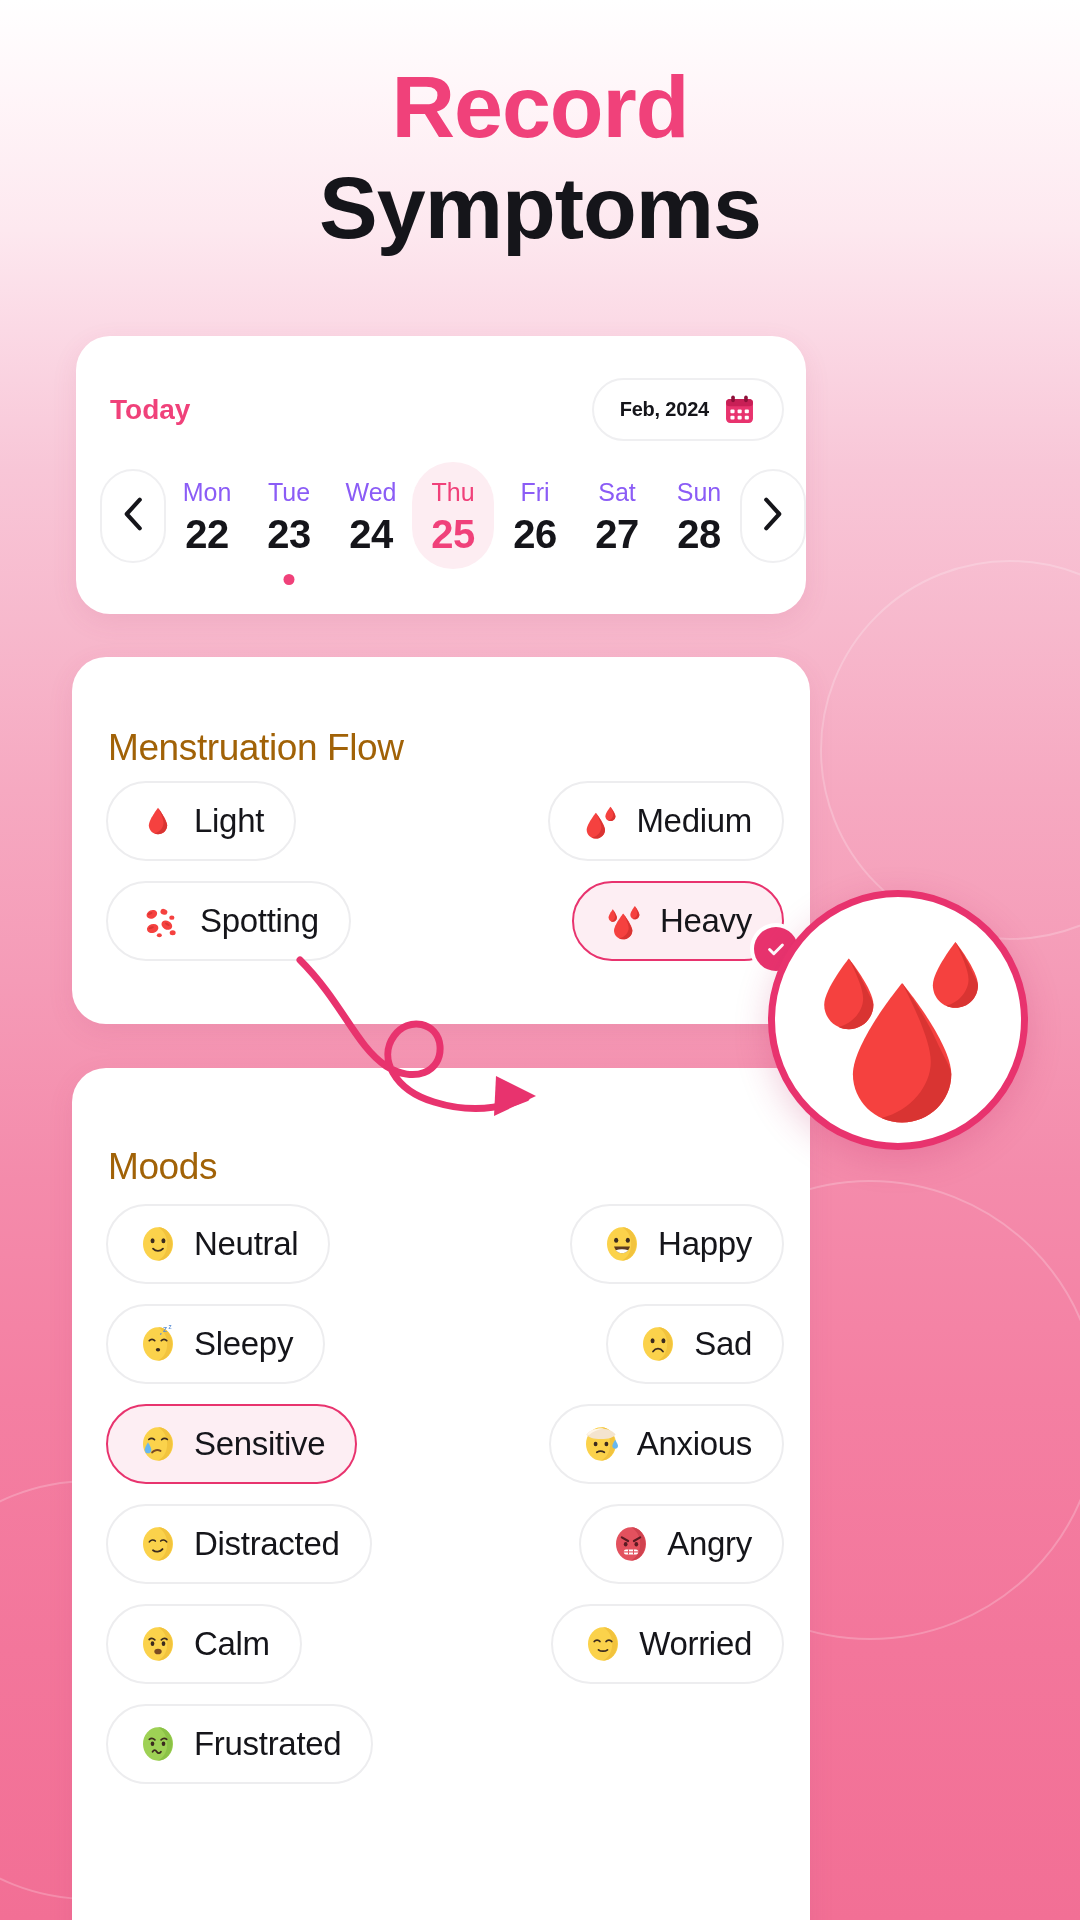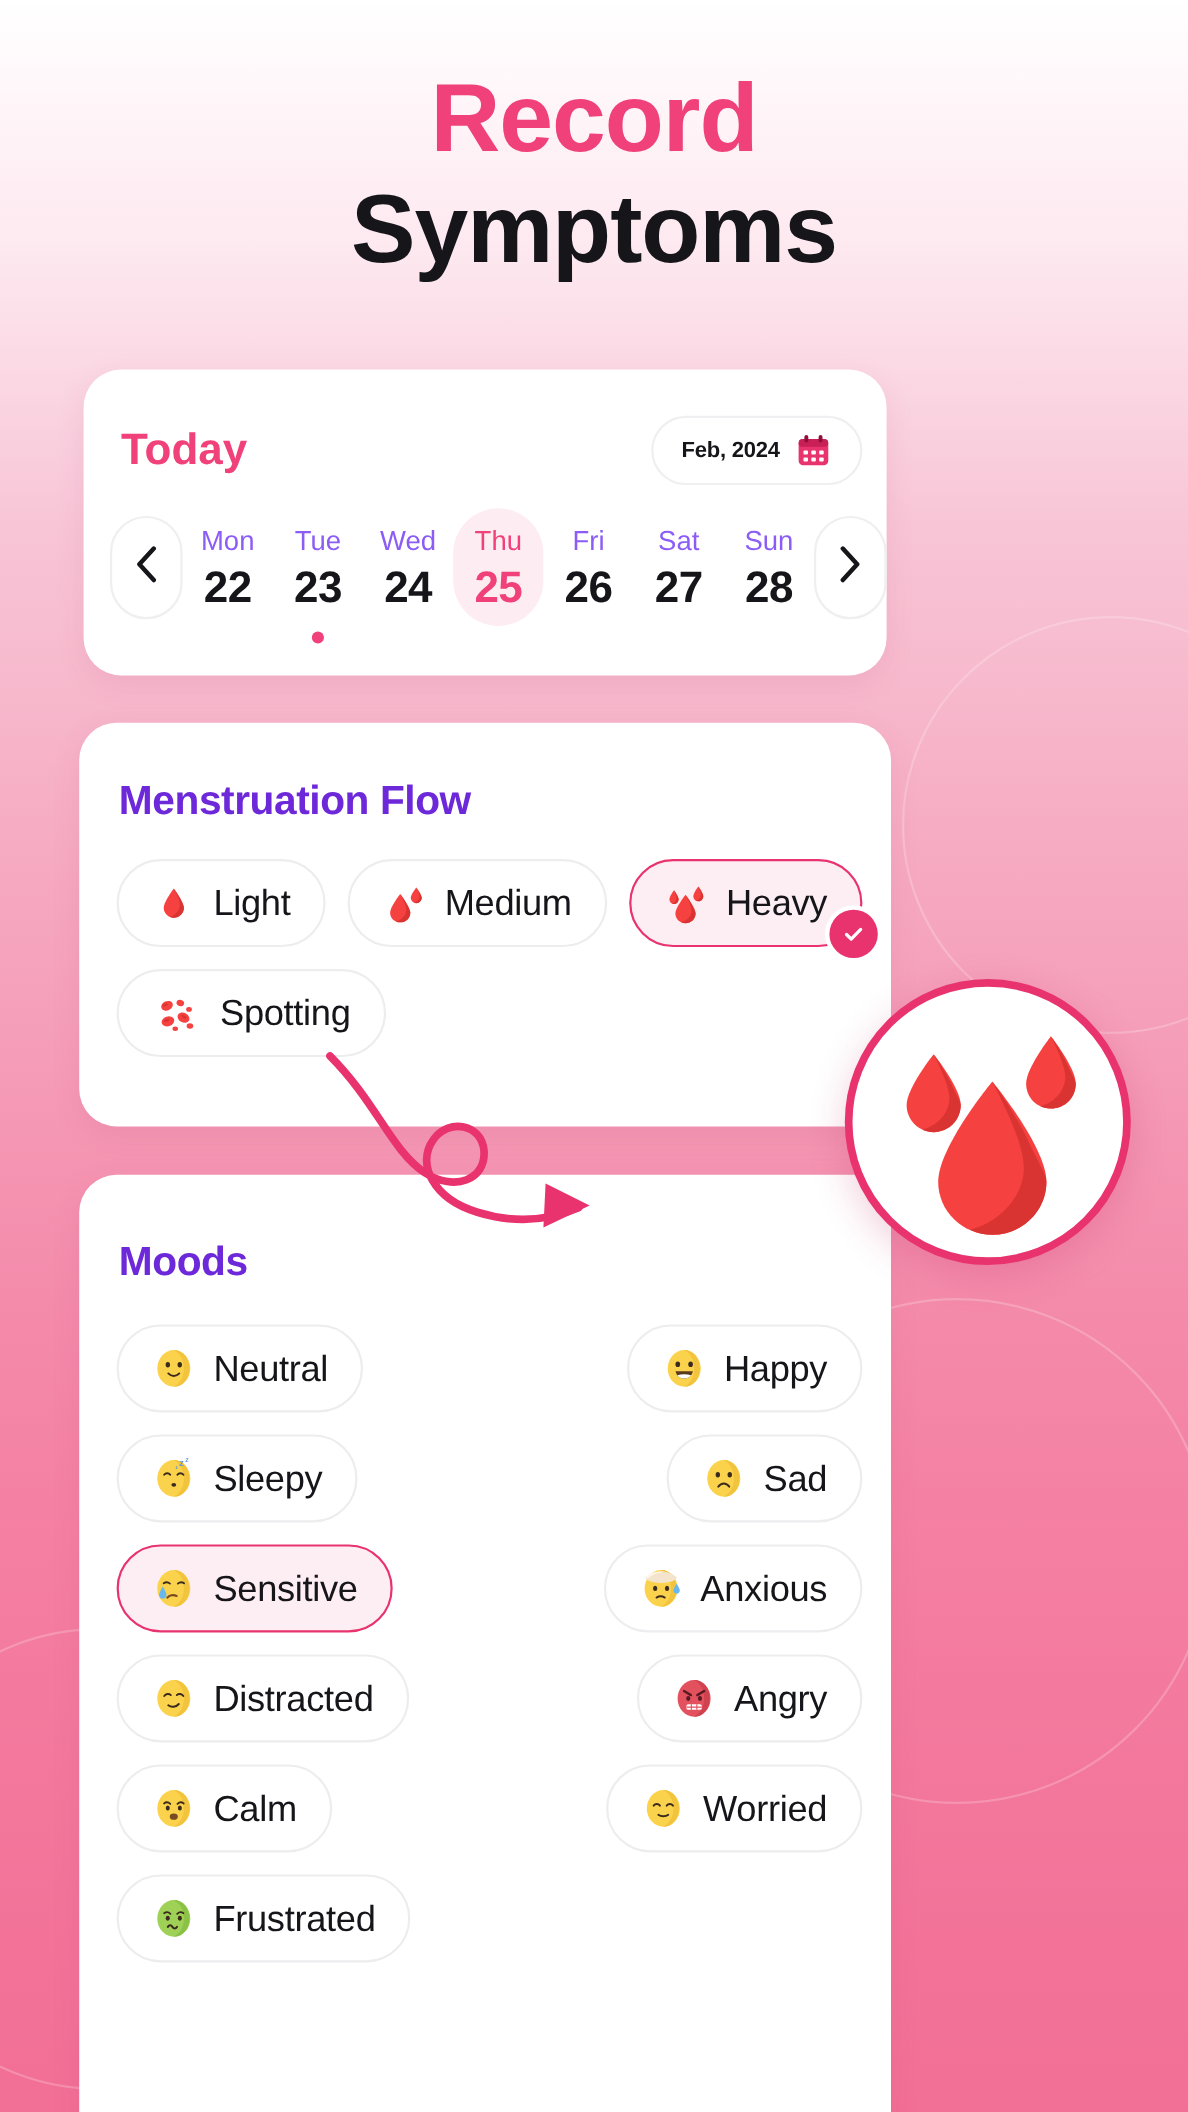--- a/index.html
+++ b/index.html
@@ -53,21 +53,21 @@
   }
   #date-card  { left: 76px; top: 336px; width: 730px; height: 278px; }
   #flow-card  { left: 72px; top: 657px; width: 738px; height: 367px; }
   #moods-card { left: 72px; top: 1068px; width: 738px; height: 1016px; border-radius: 34px 34px 0 0; }
 
   
   .date-head {
     position: absolute; left: 34px; right: 22px; top: 42px;
     display: flex; align-items: center; justify-content: space-between;
   }
-  .today-label { font-size: 40px; font-weight: bold; color: #F0417A; }
+  .today-label { font-size: 28px; font-weight: bold; color: #F0417A; }
   .month-pill {
     display: flex; align-items: center; gap: 14px;
     border: 2px solid #EFEFF1; border-radius: 40px;
     padding: 13px 26px; background: #fff;
   }
   .month-text { font-size: 20px; font-weight: bold; color: #15151A; letter-spacing: -0.2px; }
   .cal-icon { width: 33px; height: 33px; display: block; }
 
   .daystrip {
     position: absolute; left: 24px; right: 24px; top: 126px;
@@ -90,22 +90,22 @@
   .day .num { font-size: 40px; font-weight: bold; color: #15151A; letter-spacing: -0.5px; }
   .day.selected .dow { color: #F0417A; }
   .day.selected .num { color: #F0417A; }
   .day .dot {
     position: absolute; bottom: -16px; left: 50%; transform: translateX(-50%);
     width: 11px; height: 11px; border-radius: 50%; background: #F0417A;
   }
 
   
   .section-title {
-    position: absolute; left: 36px; font-size: 37px; font-weight: bold;
-    color: #6d28d9; letter-spacing: -0.4px;
+    position: absolute; left: 36px; font-size: 37px; font-weight: normal;
+    color: #a16207; letter-spacing: -0.4px; margin-top: 20px;
   }
   #flow-card .section-title { top: 50px; }
   #moods-card .section-title { top: 58px; }
 
   .chips { position: absolute; left: 34px; right: 26px; display: flex; flex-wrap: wrap; gap: 20px 16px; justify-content: space-between; }
   #flow-chips  { top: 124px; }
   #mood-chips  { top: 136px; }
 
   .chip {
     display: inline-flex; align-items: center; gap: 16px;
@@ -241,55 +241,55 @@
         <span style="display: flex;">
           <svg class="glyph" viewBox="0 0 48 48">
             <path d="M36.5 7s-6 7.6-6 11.2c0 3.3 2.7 5.9 6 5.9s6-2.6 6-5.9C42.5 14.6 36.5 7 36.5 7Z" fill="#F5413F"></path>
             <path d="M36.5 7s2.6 3.4 4.2 7c1 2.4 1.8 3.4 1.8 4.2 0 3.3-2.7 5.9-6 5.9-.9 0-1.8-.2-2.6-.5 3.7-.9 6-4 6-7 0-2.4-1.9-6.8-3.4-9.6Z" fill="#D93432"></path>
             <path d="M19 14s-11 14-11 20.4C8 40.3 12.9 45 19 45s11-4.7 11-10.6C30 28 19 14 19 14Z" fill="#F5413F"></path>
             <path d="M19 14s4.8 6.2 7.8 12.6c2 4.3 3.2 6.4 3.2 7.8C30 40.3 25.1 45 19 45c-1.7 0-3.3-.4-4.7-1 6.8-1.6 11.3-7.2 11.3-12.6 0-4.4-3.6-12.3-6.6-17.4Z" fill="#D93432"></path>
           </svg>
         </span>
         <span class="chip-label">Medium</span>
       </div>
-      <div class="chip selected">
-        <span style="display: flex;">
-          <svg class="glyph" viewBox="0 0 48 48">
-            <path d="M10.5 10s-5 6.6-5 9.8c0 2.9 2.3 5.2 5 5.2s5-2.3 5-5.2C15.5 16.6 10.5 10 10.5 10Z" fill="#F5413F"></path>
-            <path d="M10.5 10s2.2 3 3.5 6.1c.9 2.1 1.5 3 1.5 3.7 0 2.9-2.3 5.2-5 5.2-.8 0-1.5-.2-2.2-.4 3.1-.8 5-3.5 5-6.1 0-2.1-1.6-6-2.8-8.5Z" fill="#D93432"></path>
-            <path d="M37 6s-5.4 7-5.4 10.4c0 3.1 2.4 5.6 5.4 5.6s5.4-2.5 5.4-5.6C42.4 13 37 6 37 6Z" fill="#F5413F"></path>
-            <path d="M37 6s2.4 3.2 3.8 6.5c1 2.2 1.6 3.2 1.6 3.9 0 3.1-2.4 5.6-5.4 5.6-.8 0-1.6-.2-2.4-.5 3.3-.9 5.4-3.8 5.4-6.5 0-2.3-1.7-6.4-3-9Z" fill="#D93432"></path>
-            <path d="M23 15s-11 14-11 20.4C12 41.3 16.9 46 23 46s11-4.7 11-10.6C34 29 23 15 23 15Z" fill="#F5413F"></path>
-            <path d="M23 15s4.8 6.2 7.8 12.6c2 4.3 3.2 6.4 3.2 7.8C34 41.3 29.1 46 23 46c-1.7 0-3.3-.4-4.7-1 6.8-1.6 11.3-7.2 11.3-12.6 0-4.4-3.6-12.3-6.6-17.4Z" fill="#D93432"></path>
-          </svg>
-        </span>
-        <span class="chip-label">Heavy</span>
-        <span class="check-badge">
-          <svg viewBox="0 0 24 24" fill="none">
-            <path d="M5 12.6l4.6 4.6L19 7.6" stroke="#fff" stroke-width="3.2" stroke-linecap="round" stroke-linejoin="round"></path>
-          </svg>
-        </span>
-      </div>
       <div class="chip wide-glyph">
         <span style="display: flex;">
           <svg class="glyph" viewBox="0 0 48 48">
             <ellipse cx="13" cy="16" rx="6.6" ry="5" transform="rotate(-24 13 16)" fill="#F5413F"></ellipse>
             <ellipse cx="11" cy="15" rx="3" ry="1.4" transform="rotate(-24 11 15)" fill="#D93432"></ellipse>
             <ellipse cx="27.5" cy="13" rx="4.2" ry="3.4" transform="rotate(18 27.5 13)" fill="#F5413F"></ellipse>
             <ellipse cx="37" cy="20" rx="3.1" ry="2.6" fill="#F5413F"></ellipse>
             <ellipse cx="14" cy="33" rx="7" ry="5.3" transform="rotate(-18 14 33)" fill="#F5413F"></ellipse>
             <ellipse cx="12.4" cy="32" rx="3.2" ry="1.5" transform="rotate(-18 12.4 32)" fill="#D93432"></ellipse>
             <ellipse cx="31" cy="29" rx="6.8" ry="5.2" transform="rotate(30 31 29)" fill="#F5413F"></ellipse>
             <ellipse cx="31.6" cy="28" rx="3.1" ry="1.4" transform="rotate(30 31.6 28)" fill="#D93432"></ellipse>
             <ellipse cx="38" cy="38" rx="3.6" ry="3" fill="#F5413F"></ellipse>
             <ellipse cx="22" cy="41" rx="3" ry="2.4" fill="#F5413F"></ellipse>
           </svg>
         </span>
         <span class="chip-label">Spotting</span>
       </div>
+      <div class="chip selected">
+        <span style="display: flex;">
+          <svg class="glyph" viewBox="0 0 48 48">
+            <path d="M10.5 10s-5 6.6-5 9.8c0 2.9 2.3 5.2 5 5.2s5-2.3 5-5.2C15.5 16.6 10.5 10 10.5 10Z" fill="#F5413F"></path>
+            <path d="M10.5 10s2.2 3 3.5 6.1c.9 2.1 1.5 3 1.5 3.7 0 2.9-2.3 5.2-5 5.2-.8 0-1.5-.2-2.2-.4 3.1-.8 5-3.5 5-6.1 0-2.1-1.6-6-2.8-8.5Z" fill="#D93432"></path>
+            <path d="M37 6s-5.4 7-5.4 10.4c0 3.1 2.4 5.6 5.4 5.6s5.4-2.5 5.4-5.6C42.4 13 37 6 37 6Z" fill="#F5413F"></path>
+            <path d="M37 6s2.4 3.2 3.8 6.5c1 2.2 1.6 3.2 1.6 3.9 0 3.1-2.4 5.6-5.4 5.6-.8 0-1.6-.2-2.4-.5 3.3-.9 5.4-3.8 5.4-6.5 0-2.3-1.7-6.4-3-9Z" fill="#D93432"></path>
+            <path d="M23 15s-11 14-11 20.4C12 41.3 16.9 46 23 46s11-4.7 11-10.6C34 29 23 15 23 15Z" fill="#F5413F"></path>
+            <path d="M23 15s4.8 6.2 7.8 12.6c2 4.3 3.2 6.4 3.2 7.8C34 41.3 29.1 46 23 46c-1.7 0-3.3-.4-4.7-1 6.8-1.6 11.3-7.2 11.3-12.6 0-4.4-3.6-12.3-6.6-17.4Z" fill="#D93432"></path>
+          </svg>
+        </span>
+        <span class="chip-label">Heavy</span>
+        <span class="check-badge">
+          <svg viewBox="0 0 24 24" fill="none">
+            <path d="M5 12.6l4.6 4.6L19 7.6" stroke="#fff" stroke-width="3.2" stroke-linecap="round" stroke-linejoin="round"></path>
+          </svg>
+        </span>
+      </div>
     </div>
 </div>
 
 <svg id="arrow-svg" viewBox="0 0 280 200" fill="none">
   <path d="M10 10 C 52 52, 66 96, 96 116 C 124 134, 152 122, 150 96 C 148 72, 118 66, 104 86 C 88 108, 104 140, 144 152 C 176 162, 208 160, 236 148" stroke="#E8336E" stroke-width="7" stroke-linecap="round" fill="none"></path>
   <path d="M206 126 L246 146 L204 166 Z" fill="#E8336E"></path>
 </svg>
 
 <div id="callout">
   <svg viewBox="0 0 120 120">

